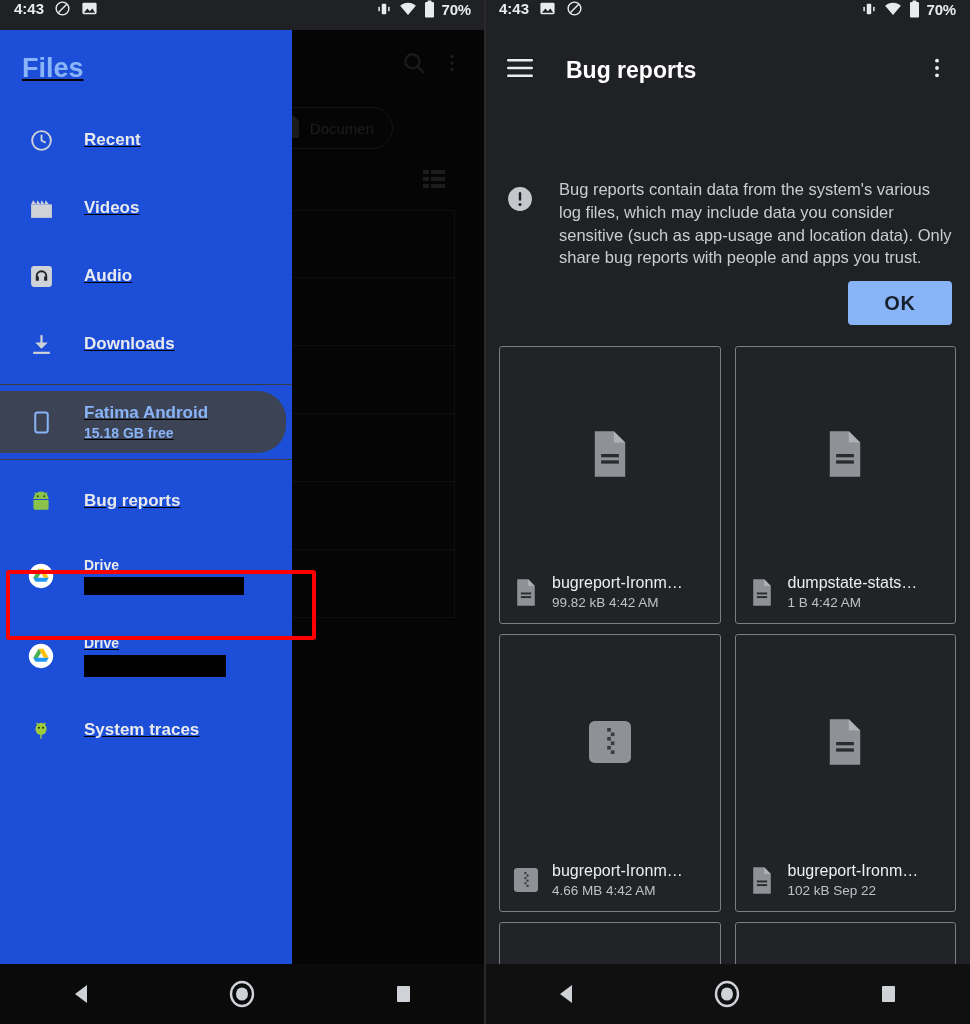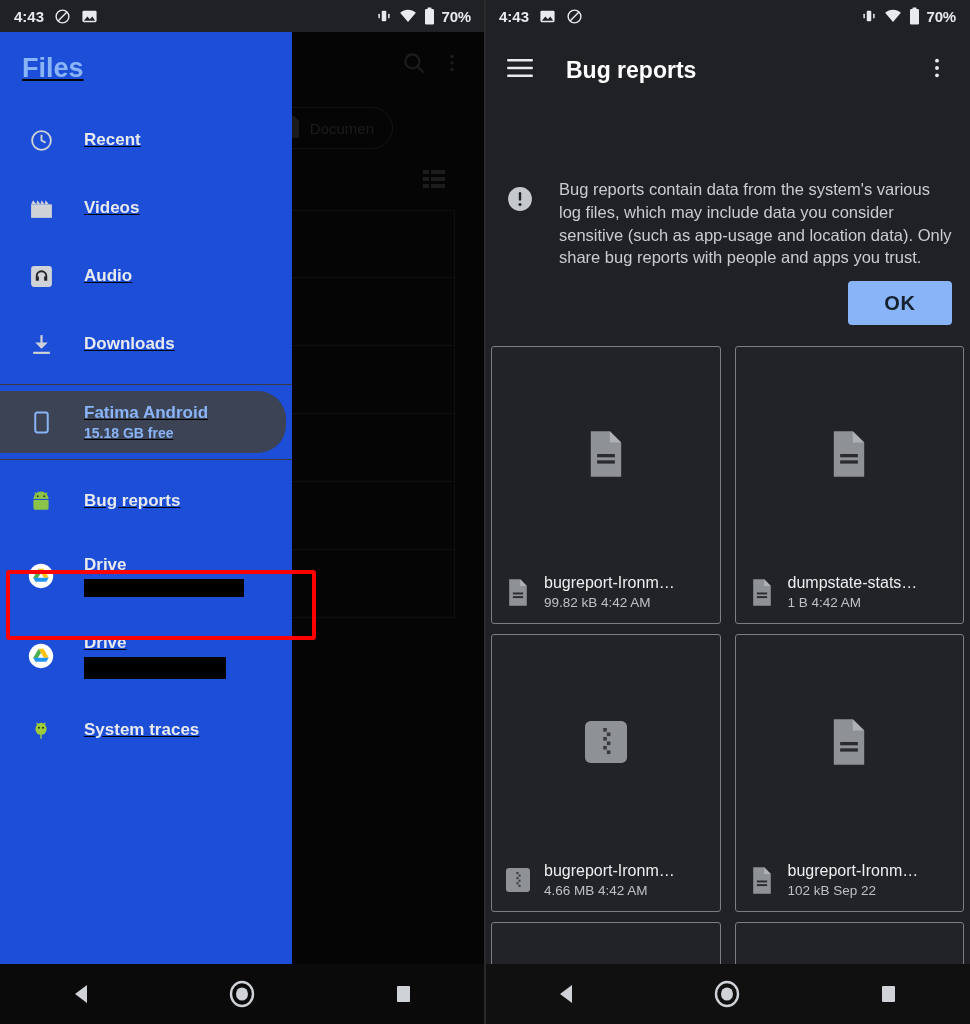--- a/index.html
+++ b/index.html
@@ -11,21 +11,21 @@
   }
   .screens { display: flex; width: 970px; height: 1024px; }
 
   
   .phone { position: relative; width: 485px; height: 1024px; overflow: hidden; background: #202124; }
   .phone.right { background: #202124; }
 
   
   .statusbar {
     position: absolute; top: 0; left: 0; right: 0; height: 30px;
-    display: flex; align-items: center; padding: 16px 14px;
+    display: flex; align-items: flex-start; padding: 0 14px;
     color: #e8eaed; font-size: 15px; font-weight: bold;
     background: #202124; z-index: 60;
   }
   .sb-left { display: flex; align-items: center; gap: 10px; }
   .sb-right { margin-left: auto; display: flex; align-items: center; gap: 6px; }
   .sb-icon { display: inline-flex; align-items: center; justify-content: center; }
   .pct { font-size: 15px; font-weight: bold; letter-spacing: -0.2px; }
 
   
   .navbar {
@@ -74,21 +74,21 @@
   .divider { height: 1px; background: #3a3b3e; margin: 6px 0; }
 
   .nav-item.selected {
     background: #3b4354; border-radius: 0 28px 28px 0; margin-right: 6px; height: 62px;
   }
   .nav-item.selected .label { color: #8ab4f8; }
   .nav-sub { color: #8ab4f8; font-size: 14px; font-weight: bold; margin-top: 2px; }
   .stack { display: flex; flex-direction: column; }
 
   .nav-item.account { height: 80px; }
-  .acct-name { color: #e8eaed; font-size: 17px; font-weight: bold; }
+  .acct-name { color: #e8eaed; font-size: 14px; font-weight: bold; }
   .redact { height: 18px; background: #000; margin-top: 4px; }
 
   .highlight-box {
     position: absolute; left: 6px; top: 570px; width: 310px; height: 70px;
     border: 4px solid #ff0000; border-radius: 3px; z-index: 45; pointer-events: none;
   }
 
   
   .r-appbar { position: absolute; top: 30px; left: 0; right: 0; height: 80px; display: flex; align-items: center; padding: 0 22px; }
   .r-title { color: #ffffff; font-size: 23px; font-weight: bold; margin-left: 33px; }
@@ -101,21 +101,21 @@
   .banner-row { display: flex; gap: 26px; }
   .banner-ico { flex: 0 0 26px; padding-top: 8px; }
   .banner-text { color: #c9ccd1; font-size: 16.5px; line-height: 1.38; }
   .banner-actions { display: flex; justify-content: flex-end; margin-top: 12px; }
   .ok-btn {
     background: #8ab4f8; color: #16212e; border: none; border-radius: 4px;
     font-size: 20px; font-weight: bold; letter-spacing: 0.8px;
     width: 104px; height: 44px; font-family: "Liberation Sans", sans-serif;
   }
 
-  .grid { position: absolute; top: 346px; left: 0; right: 0; bottom: 0; padding: 0 6px; }
+  .grid { position: absolute; top: 346px; left: 0; right: 0; bottom: 0; padding: 0 14px; }
   .grid-row { display: flex; gap: 14px; margin-bottom: 10px; }
   .card {
     flex: 1; border: 1px solid #7b7d80; border-radius: 3px;
     background: #222326; height: 278px; display: flex; flex-direction: column;
     overflow: hidden;
   }
   .card-thumb { flex: 1; display: flex; align-items: center; justify-content: center; }
   .card-foot { height: 62px; display: flex; align-items: center; gap: 14px; padding: 0 12px 0 14px; }
   .card-foot-ico { flex: 0 0 24px; display: flex; align-items: center; justify-content: center; }
   .card-meta { min-width: 0; }

